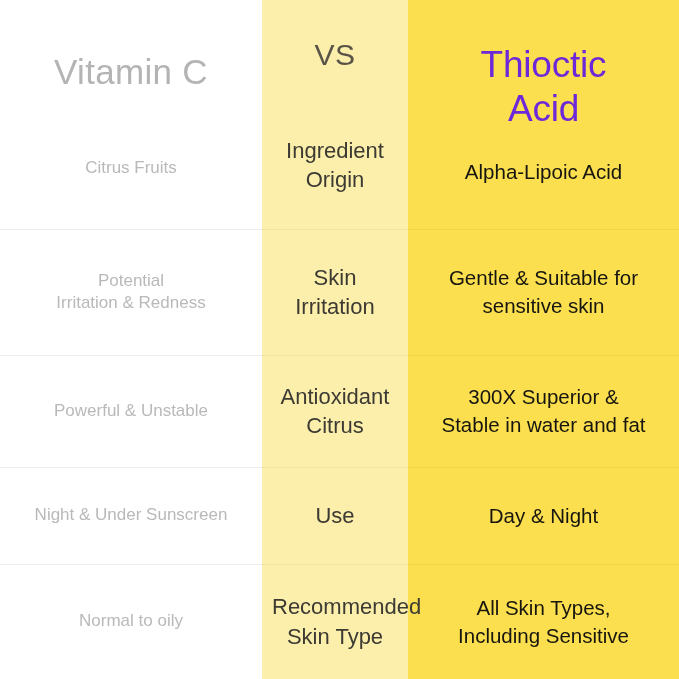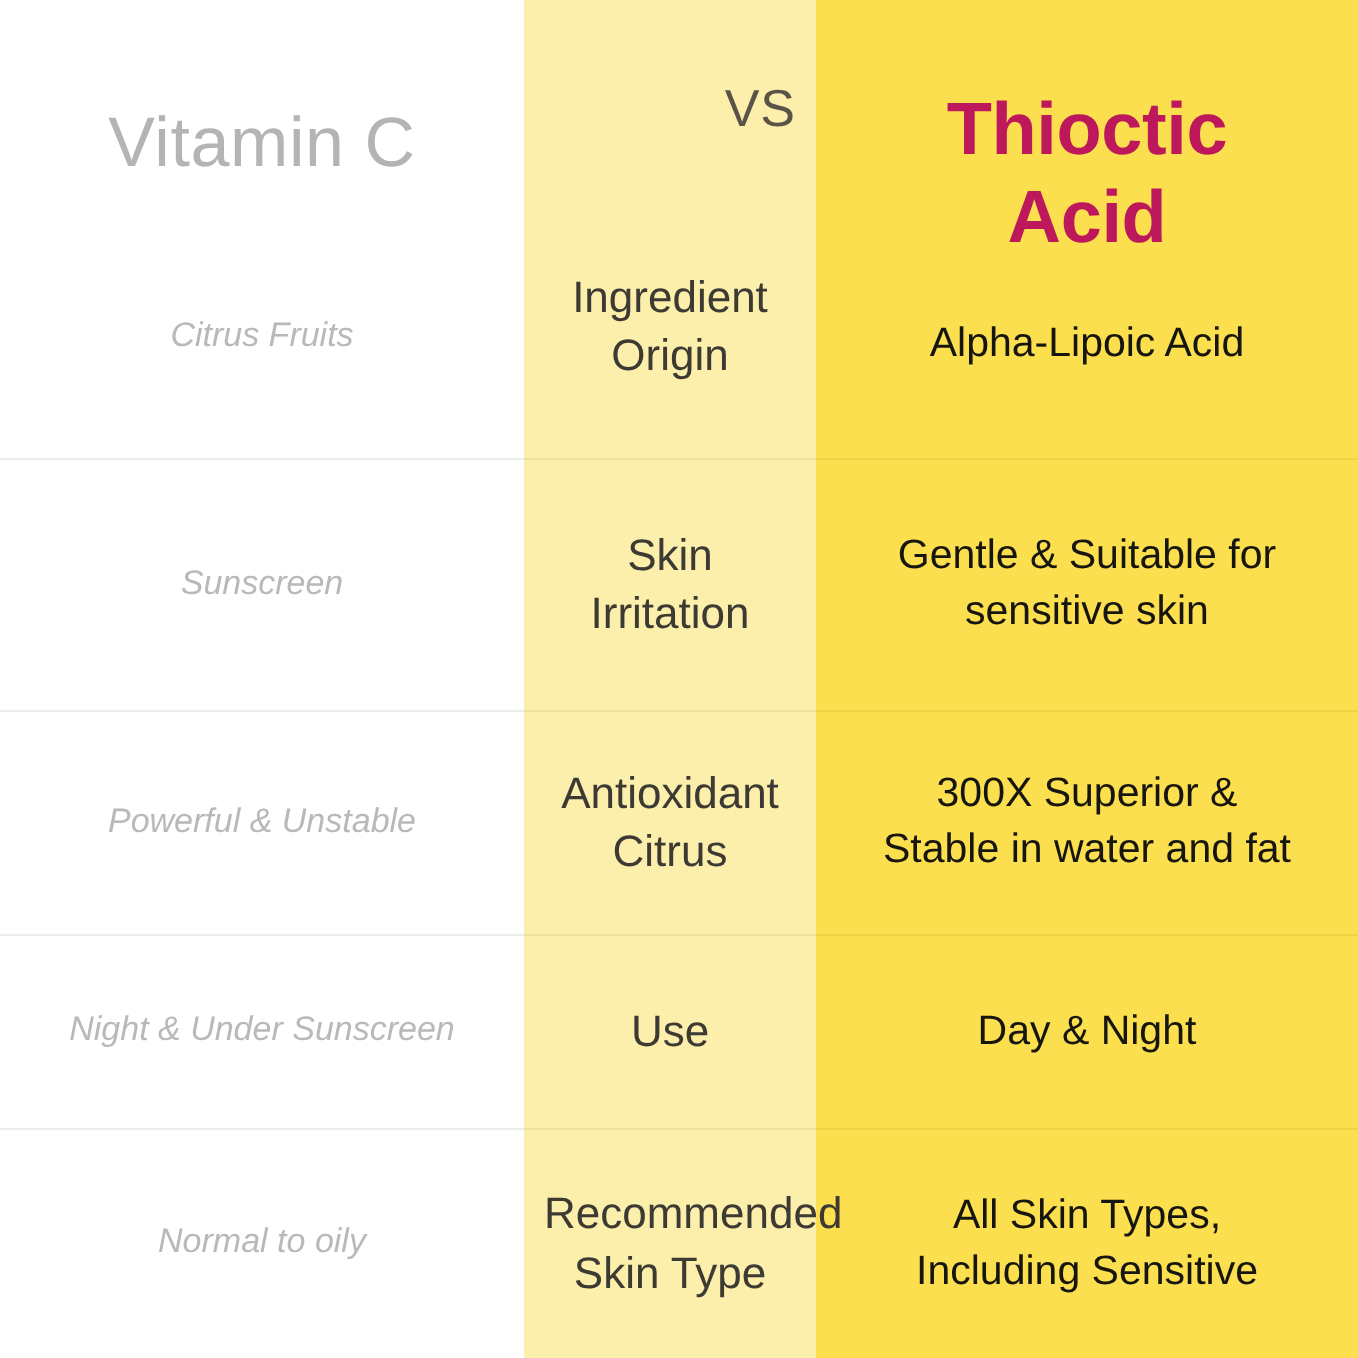--- a/index.html
+++ b/index.html
@@ -93,38 +93,36 @@
 
   
   .left-head {
     color: #B4B4B4;
     font-size: 35px;
     font-weight: 300;
     letter-spacing: 0.3px;
   }
   .mid-head {
     color: #595447;
-    font-size: 26px;
+    font-size: 30px;
     font-weight: 400;
     letter-spacing: 0.5px;
-    text-align: right;
   }
   .right-head {
-    color: #be185d;
+    color: #6d28d9;
     font-size: 37px;
-    font-weight: 700;
+    font-weight: 400;
     line-height: 1.18;
     letter-spacing: -0.2px;
   }
 
   .left-cell {
     color: #B9B9B9;
     font-size: 17px;
     font-weight: 400;
-    font-style: italic;
   }
   .mid-cell {
     color: #3C3A33;
     font-size: 22px;
     font-weight: 400;
   }
   .right-cell {
     color: #16150F;
     font-size: 20.5px;
     font-weight: 400;
@@ -181,21 +179,22 @@
     <div class="cell r0">
       <div style="width:100%">
         <div class="right-head">Thioctic</div>
         <div class="right-head">Acid</div>
         <div class="right-cell" style="margin-top:28px">Alpha-Lipoic Acid</div>
       </div>
     </div>
 
     <div class="cell">
       <div style="width:100%">
-        <div class="left-cell">Sunscreen</div>
+        <div class="left-cell">Potential</div>
+        <div class="left-cell">Irritation &amp; Redness</div>
       </div>
     </div>
     <div class="cell">
       <div style="width:100%">
         <div class="mid-cell">Skin</div>
         <div class="mid-cell">Irritation</div>
       </div>
     </div>
     <div class="cell">
       <div style="width:100%">

